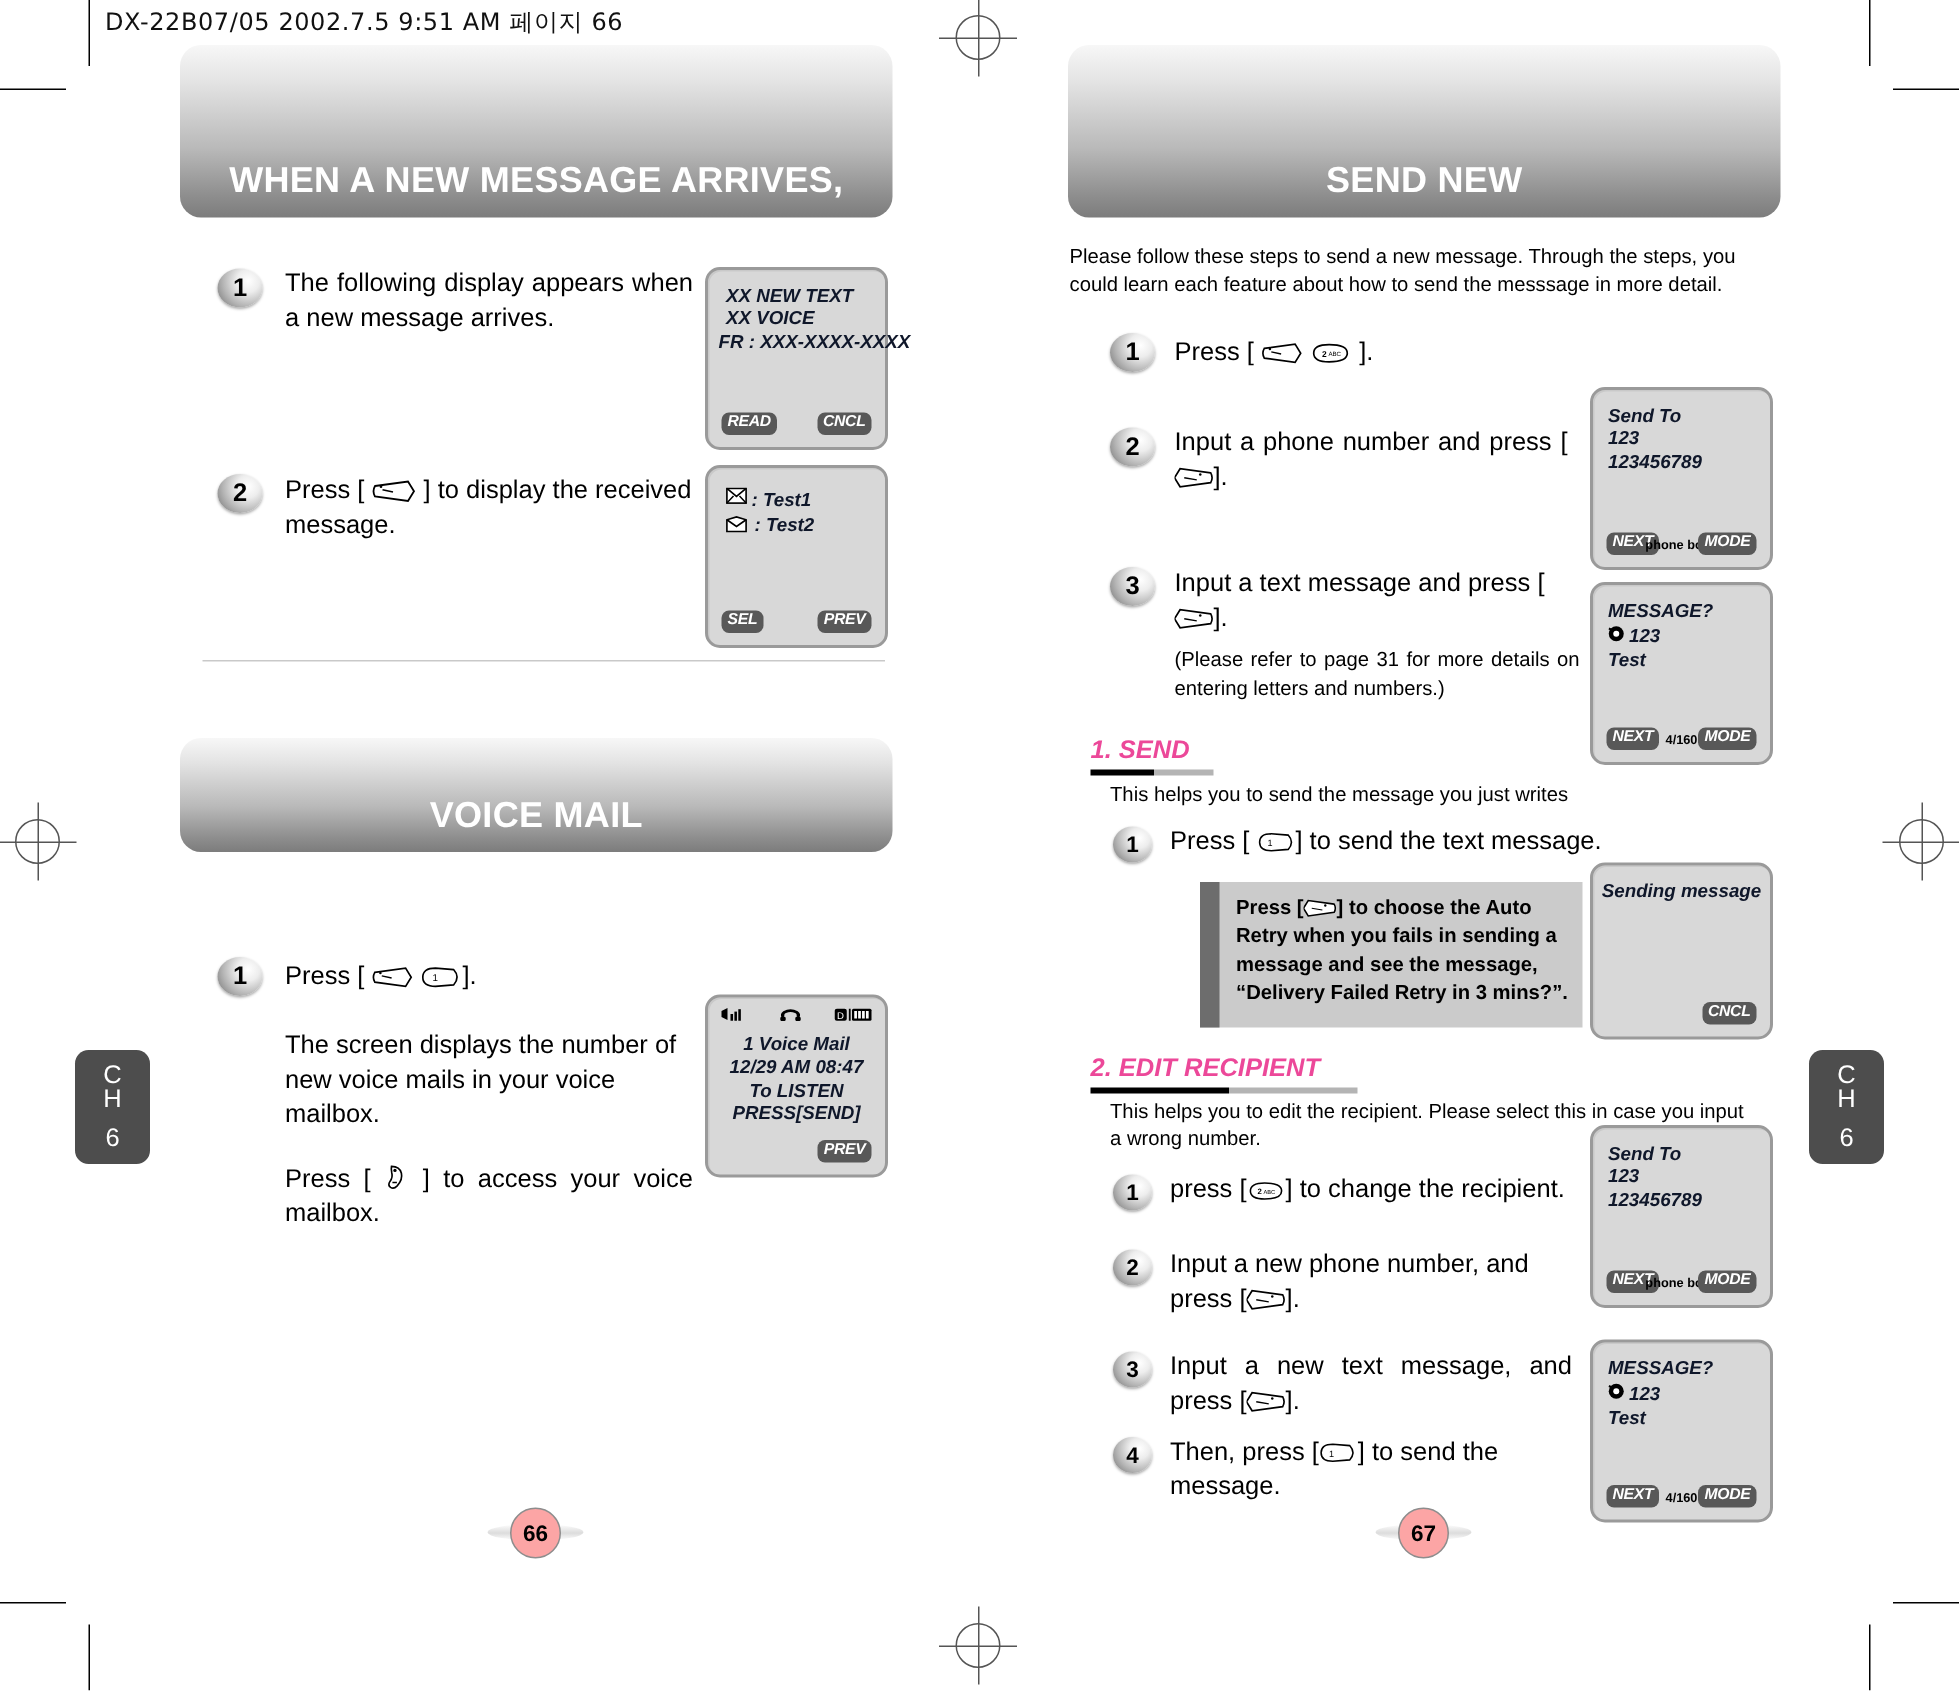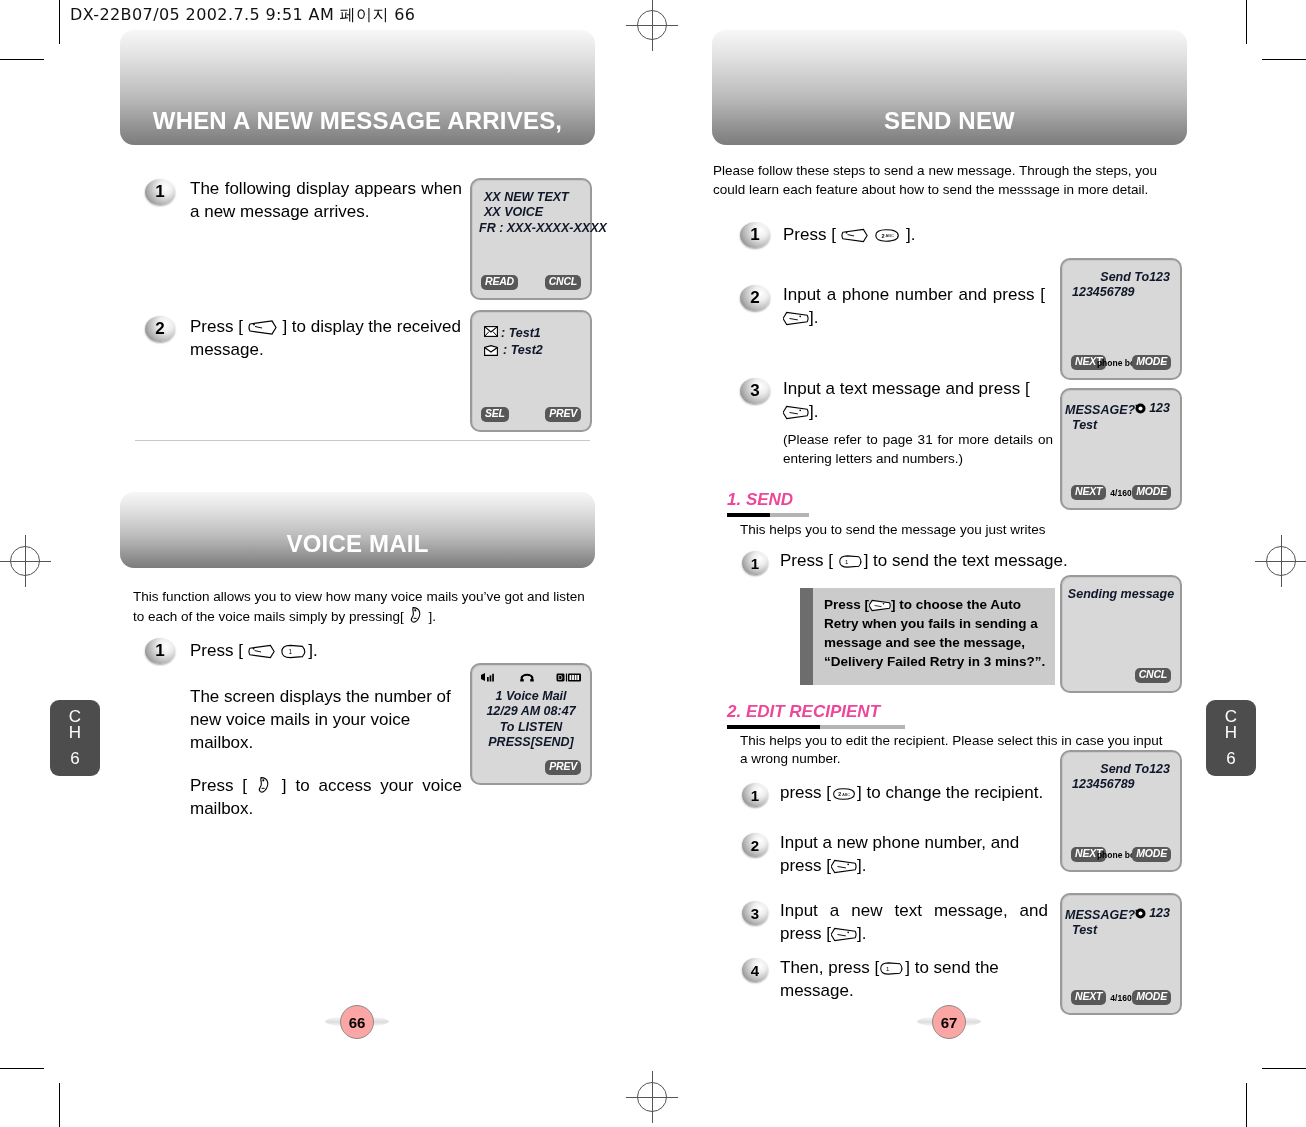--- a/index.html
+++ b/index.html
@@ -157,22 +157,23 @@
     font-style: italic;
     font-weight: bold;
     font-size: 12.5px;
     color: #0f172a;
     white-space: nowrap;
     line-height: 1.22;
   }
   .lcd-center { text-align: center; }
   .lcd-row {
     display: flex;
-    justify-content: flex-end;
+    justify-content: flex-start;
     align-items: baseline;
+    flex-direction: column;
   }
   .softkey {
     position: absolute;
     bottom: 4px;
     background: #585858;
     color: #fff;
     font-size: 10.5px;
     font-weight: bold;
     font-style: italic;
     border-radius: 5px;
@@ -352,29 +353,20 @@
       <div class="softkey right">PREV</div>
     </div>
   </div>
 
   <div class="divider" style="left:135px; top:440px; width:455px;"></div>
 
   <div class="banner" style="left:120px; top:492px; width:475px; height:76px;">
     <div class="banner-title">VOICE MAIL</div>
   </div>
 
-  <div class="intro-text" style="left:133px; top:587px; width:465px;">
-    This function allows you to view how many voice mails you’ve got and listen to each of the voice mails simply by pressing[
-    <span class="key">
-      <svg width="17" height="18" viewBox="0 0 17 18">
-        <path d="M5 1.6 Q10.5 1.6 11.6 6.2 Q12.6 10.4 8.8 14.6 Q6.5 17 4.4 15.6 Q2.3 14.1 4 11.6 Q6 9 5.2 6 Q4.6 3.4 5 1.6 Z" fill="#fff" stroke="#000" stroke-width="1.1"></path>
-        <circle cx="7.3" cy="4.3" r="1.1" fill="#000"></circle>
-        <path d="M5.6 12.3 L8.6 12.3" stroke="#000" stroke-width="1"></path>
-      </svg></span> ].
-  </div>
 
   <div class="step-num" style="left:145px; top:638px;">1</div>
   <div class="body-text" style="left:190px; top:640px; width:280px;">
     Press [
     <span class="key">
       <svg width="28" height="15" viewBox="0 0 30 15">
         <path d="M2 4 L24 1 L28 7.5 L24 14 L2 11 Q0 7.5 2 4 Z" fill="#fff" stroke="#000" stroke-width="1.2"></path>
         <path d="M7 6.5 L14 8" stroke="#000" stroke-width="1"></path>
         <circle cx="6" cy="4.5" r="0.9" fill="#000"></circle>
       </svg>

